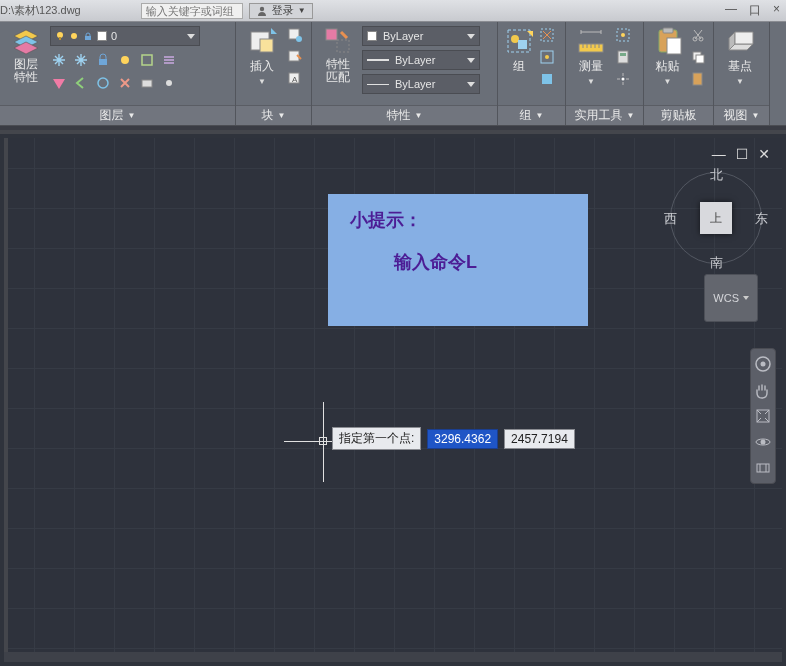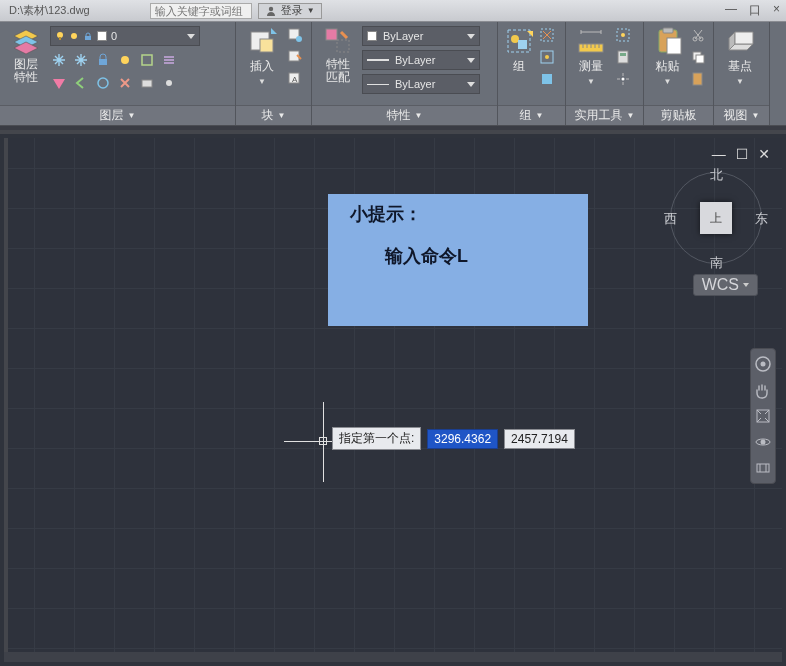--- a/index.html
+++ b/index.html
@@ -13,21 +13,21 @@
   }
 
   
   .tabstrip {
     height: 22px;
     background: linear-gradient(#dfe1e5, #c8cacf);
     display: flex;
     align-items: center;
     font-size: 11px;
     color: #555;
-    padding-left: 9px;
+    padding-left: 0;
     gap: 60px;
     border-bottom: 1px solid #8a8c92;
   }
   .tabstrip input {
     height: 16px;
     font-size: 11px;
     color: #9aa;
     background: #f0f0f0;
     border: 1px solid #aaa;
     padding: 0 4px;
@@ -240,22 +240,22 @@
   .viewcube .s { bottom: -4px; left: 44px; }
   .viewcube .w { top: 42px; left: -2px; }
   .viewcube .e { top: 42px; right: -2px; }
   .wcs-badge {
     position: absolute;
     top: 136px; right: 24px;
     background: #63666e;
     color: #d5d6da;
     border: 1px solid #4d5058;
     border-radius: 3px;
-    font-size: 16px;
-    padding: 1px 8px;
+    font-size: 11px;
+    padding: 17px 8px;
     display: flex; align-items:center; gap:4px;
   }
   .wcs-badge .arrow {
     width:0;height:0;border-left:3px solid transparent;border-right:3px solid transparent;border-top:4px solid #ccc;
   }
 
   
   .navbar {
     position: absolute;
     top: 210px; right: 6px;
@@ -308,28 +308,28 @@
     color: #fff;
     border-color: #1a3e90;
   }
 
   
   .tip {
     position: absolute;
     left: 324px; top: 56px;
     width: 260px; height: 132px;
     background: #86afe4;
-    color: #0f172a;
+    color: #4c1d95;
     font-size: 18px;
     font-weight: 600;
-    padding: 8px 22px;
+    padding: 14px 22px;
   }
   .tip .line2 {
     margin-top: 18px;
-    margin-left: 35px;
+    margin-left: 44px;
   }
 
 </style>
 </head>
 <body>
 
 <div class="tabstrip">
   <span>D:\素材\123.dwg</span>
   <div style="display:flex;align-items:center;gap:6px">
     <input placeholder="输入关键字或词组" style="">

